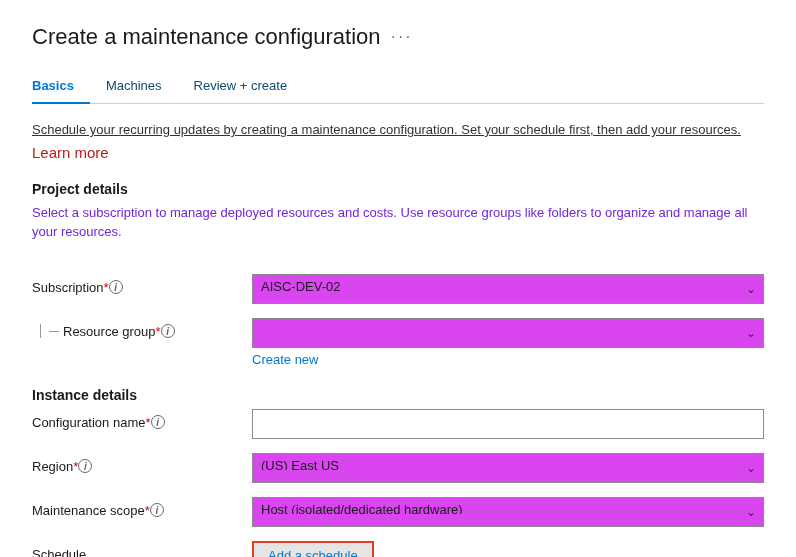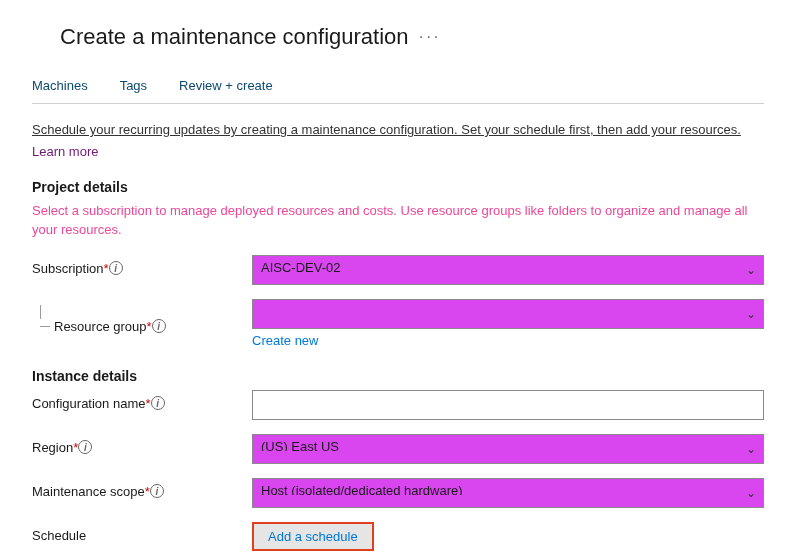--- a/index.html
+++ b/index.html
@@ -17,21 +17,20 @@
       display: flex;
       align-items: center;
       gap: 10px;
       margin-bottom: 20px;
     }
 
     .page-title {
       font-size: 22px;
       font-weight: 300;
       color: #1a1a1a;
-      margin-left: 28px;
     }
 
     .more-icon {
       color: #666;
       font-size: 16px;
       cursor: pointer;
       letter-spacing: 2px;
     }
 
     
@@ -78,40 +77,40 @@
     
     .description {
       font-size: 13px;
       color: #333;
       margin-bottom: 4px;
       line-height: 1.5;
       text-decoration: underline;
     }
 
     .learn-more {
-      color: #701a75;
+      color: #b91c1c;
       text-decoration: none;
-      font-size: 13px;
+      font-size: 15px;
       cursor: pointer;
     }
 
     
     .section-title {
       font-size: 14px;
       font-weight: 600;
       color: #1a1a1a;
       margin-top: 20px;
       margin-bottom: 6px;
     }
 
     .section-desc {
       font-size: 13px;
-      color: #ec4899;
+      color: #6d28d9;
       line-height: 1.5;
-      margin-bottom: 15px;
+      margin-bottom: 32px;
     }
 
     
     .form-row {
       display: flex;
       align-items: flex-start;
       margin-bottom: 14px;
       gap: 0;
     }
 
@@ -222,25 +221,25 @@
 
 
 
 <div class="page-title-row">
   <h1 class="page-title">Create a maintenance configuration</h1>
   <span class="more-icon">···</span>
 </div>
 
 
 <div class="tabs">
+  <div class="tab active">
+    <span>Basics</span>
+  </div>
   <div class="tab">
     <span>Machines</span>
-  </div>
-  <div class="tab">
-    <span>Tags</span>
   </div>
   <div class="tab">
     <span>Review + create</span>
   </div>
 </div>
 
 
 <p class="description">Schedule your recurring updates by creating a maintenance configuration. Set your schedule first, then add your resources.</p>
 <a class="learn-more">Learn more</a>
 
@@ -264,21 +263,21 @@
       </select>
       <span class="select-arrow">⌄</span>
     </div>
   </div>
 </div>
 
 
 <div class="form-row">
   <div class="form-label-col">
     <div style="display:flex; align-items:flex-start;">
-      <div style="display:flex; flex-direction:column; align-items:flex-start; margin-right:5px;">
+      <div style="display:flex; flex-direction:row; align-items:flex-start; margin-right:5px;">
         <div style="width:1px; height:14px; background:#999; margin-left:8px;"></div>
         <div style="display:flex; align-items:center;">
           <div style="width:10px; height:1px; background:#999; margin-left:8px;"></div>
           <div class="form-label-inner" style="margin-left:4px;">
             <span>Resource group</span>
             <span class="required-star">*</span>
             <span class="info-icon">i</span>
           </div>
         </div>
       </div>

